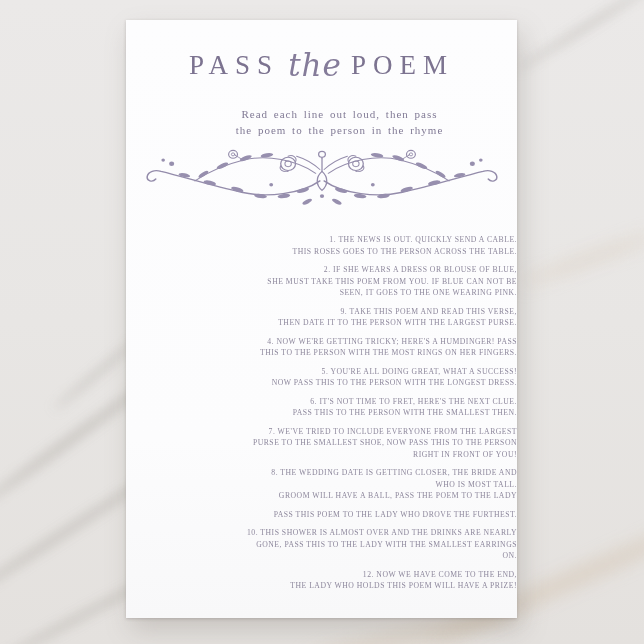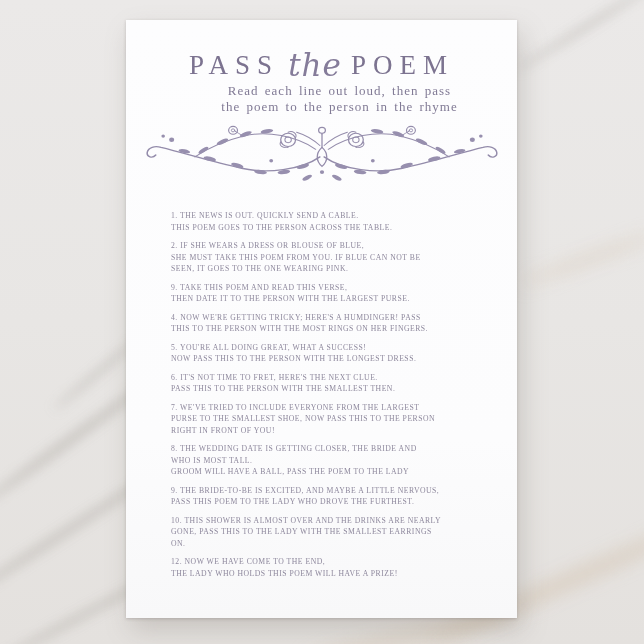--- a/index.html
+++ b/index.html
@@ -27,23 +27,23 @@
     background:linear-gradient(180deg,#fdfdfe 0%,#fcfcfd 70%,#f8f8f9 100%);
     box-shadow:0 1px 3px rgba(105,100,95,.30), 5px 12px 24px rgba(125,118,110,.28);
     text-align:center;box-sizing:border-box;padding-top:28px;
   }
   .title{color:#7c7390;font-size:27px;letter-spacing:7px;line-height:34px;white-space:nowrap;}
   .title .plain{font-weight:normal;}
   .title .script{
     font-family:"DejaVu Serif", serif;font-style:italic;font-size:31px;
     letter-spacing:1px;margin:0 9px;color:#857c9a;vertical-align:-2px;
   }
-  .subtitle{margin-top:1px;color:#817a95;font-size:13px;line-height:15.5px;letter-spacing:1px;word-spacing:2px;padding-left:36px;}
+  .subtitle{margin-top:25px;color:#817a95;font-size:11px;line-height:15.5px;letter-spacing:1px;word-spacing:2px;padding-left:36px;}
   .ornament{margin-top:5px;}
-  .poem{margin:15px 0 0 45px;text-align:left;}
+  .poem{margin:15px 0 0 45px;text-align:right;}
   .verse{margin:0 0 7px 0;}
   .pline{
     font-size:7.7px;line-height:11.5px;letter-spacing:.5px;
     color:#8d879c;white-space:nowrap;
   }
 </style>
 </head>
 <body>
 
 <div class="stage">
@@ -108,21 +108,21 @@
         <circle cx="170" cy="12" r="3.2"></circle>
         <path d="M170 16 L170 30"></path>
         <path d="M170 30 C176 36 176 44 170 50 C164 44 164 36 170 30 Z"></path>
         <circle cx="170" cy="56" r="2" fill="#978fae" stroke="none"></circle>
       </g>
     </svg>
 
     <div class="poem">
       <div class="verse">
         <div class="pline">1. THE NEWS IS OUT. QUICKLY SEND A CABLE.</div>
-        <div class="pline">THIS POEM GOES TO THE PERSON ACROSS THE TABLE.</div>
+        <div class="pline">THIS ROSES GOES TO THE PERSON ACROSS THE TABLE.</div>
       </div>
       <div class="verse">
         <div class="pline">2. IF SHE WEARS A DRESS OR BLOUSE OF BLUE,</div>
         <div class="pline">SHE MUST TAKE THIS POEM FROM YOU. IF BLUE CAN NOT BE</div>
         <div class="pline">SEEN, IT GOES TO THE ONE WEARING PINK.</div>
       </div>
       <div class="verse">
         <div class="pline">9. TAKE THIS POEM AND READ THIS VERSE,</div>
         <div class="pline">THEN DATE IT TO THE PERSON WITH THE LARGEST PURSE.</div>
       </div>
@@ -142,21 +142,20 @@
         <div class="pline">7. WE'VE TRIED TO INCLUDE EVERYONE FROM THE LARGEST</div>
         <div class="pline">PURSE TO THE SMALLEST SHOE, NOW PASS THIS TO THE PERSON</div>
         <div class="pline">RIGHT IN FRONT OF YOU!</div>
       </div>
       <div class="verse">
         <div class="pline">8. THE WEDDING DATE IS GETTING CLOSER, THE BRIDE AND</div>
         <div class="pline">WHO IS MOST TALL.</div>
         <div class="pline">GROOM WILL HAVE A BALL, PASS THE POEM TO THE LADY</div>
       </div>
       <div class="verse">
-        <div class="pline">9. THE BRIDE-TO-BE IS EXCITED, AND MAYBE A LITTLE NERVOUS,</div>
         <div class="pline">PASS THIS POEM TO THE LADY WHO DROVE THE FURTHEST.</div>
       </div>
       <div class="verse">
         <div class="pline">10. THIS SHOWER IS ALMOST OVER AND THE DRINKS ARE NEARLY</div>
         <div class="pline">GONE, PASS THIS TO THE LADY WITH THE SMALLEST EARRINGS</div>
         <div class="pline">ON.</div>
       </div>
       <div class="verse">
         <div class="pline">12. NOW WE HAVE COME TO THE END,</div>
         <div class="pline">THE LADY WHO HOLDS THIS POEM WILL HAVE A PRIZE!</div>

